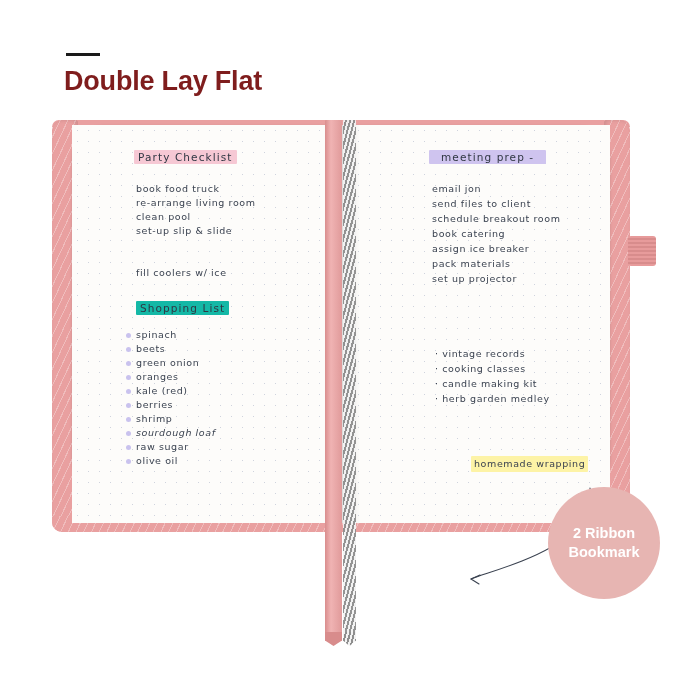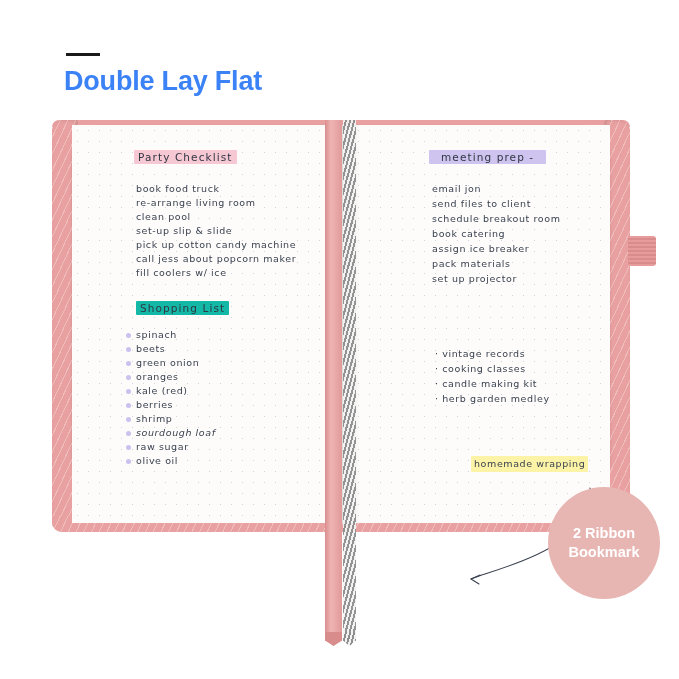--- a/index.html
+++ b/index.html
@@ -23,21 +23,21 @@
     width: 34px;
     height: 3px;
     background: #1a1a1a;
   }
   #page-title {
     position: absolute;
     left: 64px;
     top: 66px;
     font-size: 27px;
     font-weight: bold;
-    color: #3b82f6;
+    color: #7f1d1d;
     letter-spacing: -0.2px;
   }
 
   
   #notebook {
     position: absolute;
     left: 52px;
     top: 120px;
     width: 578px;
     height: 412px;
@@ -245,22 +245,20 @@
     <div class="page" id="page-left"></div>
     <div class="page" id="page-right"></div>
     <div id="spine-shadow"></div>
 
     <span class="hw heading hl-pink" style="left:62px; top:25px;">Party Checklist</span>
 
     <span class="hw hw-line" style="left:64px; top:57px;">book food truck</span>
     <span class="hw hw-line" style="left:64px; top:71px;">re-arrange living room</span>
     <span class="hw hw-line" style="left:64px; top:85px;">clean pool</span>
     <span class="hw hw-line" style="left:64px; top:99px;">set-up slip &amp; slide</span>
-    <span class="hw hw-line" style="left:64px; top:113px;">pick up cotton candy machine</span>
-    <span class="hw hw-line" style="left:64px; top:127px;">call jess about popcorn maker</span>
     <span class="hw hw-line" style="left:64px; top:141px;">fill coolers w/ ice</span>
 
     <span class="hw heading hl-mint" style="left:64px; top:176px;">Shopping List</span>
 
     <span class="bullet-dot" style="left:54px; top:208px;"></span>
     <span class="hw hw-line" style="left:64px; top:203px;">spinach</span>
 
     <span class="bullet-dot" style="left:54px; top:222px;"></span>
     <span class="hw hw-line" style="left:64px; top:217px;">beets</span>
 

